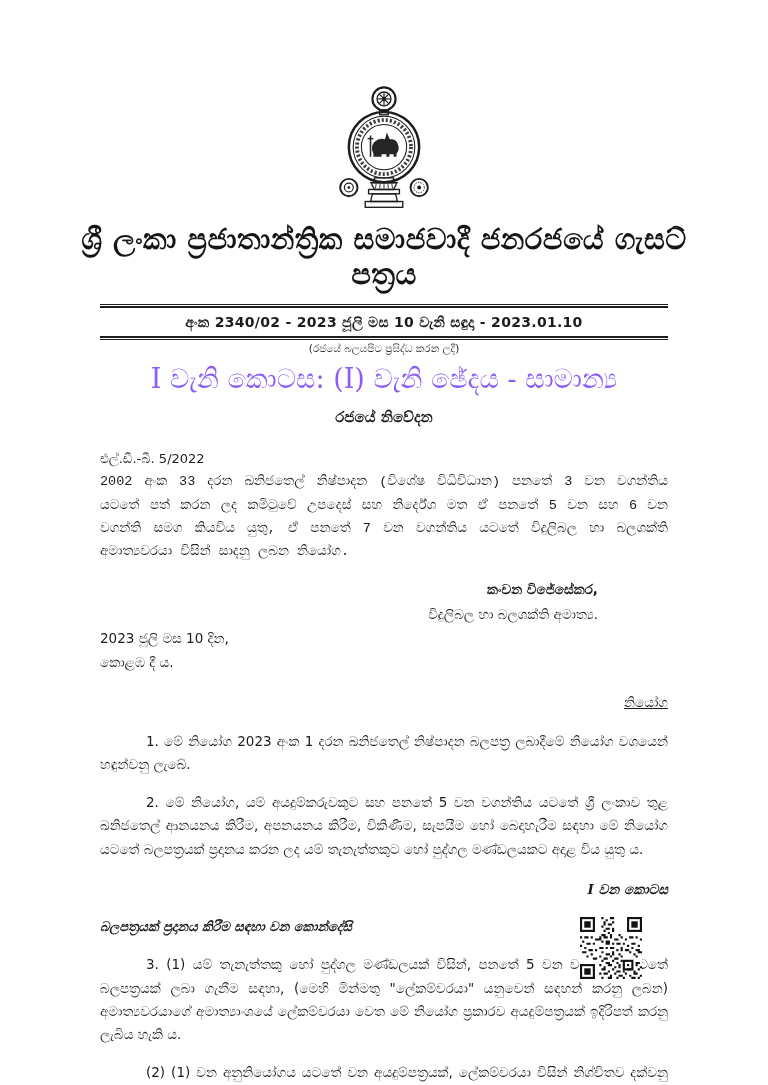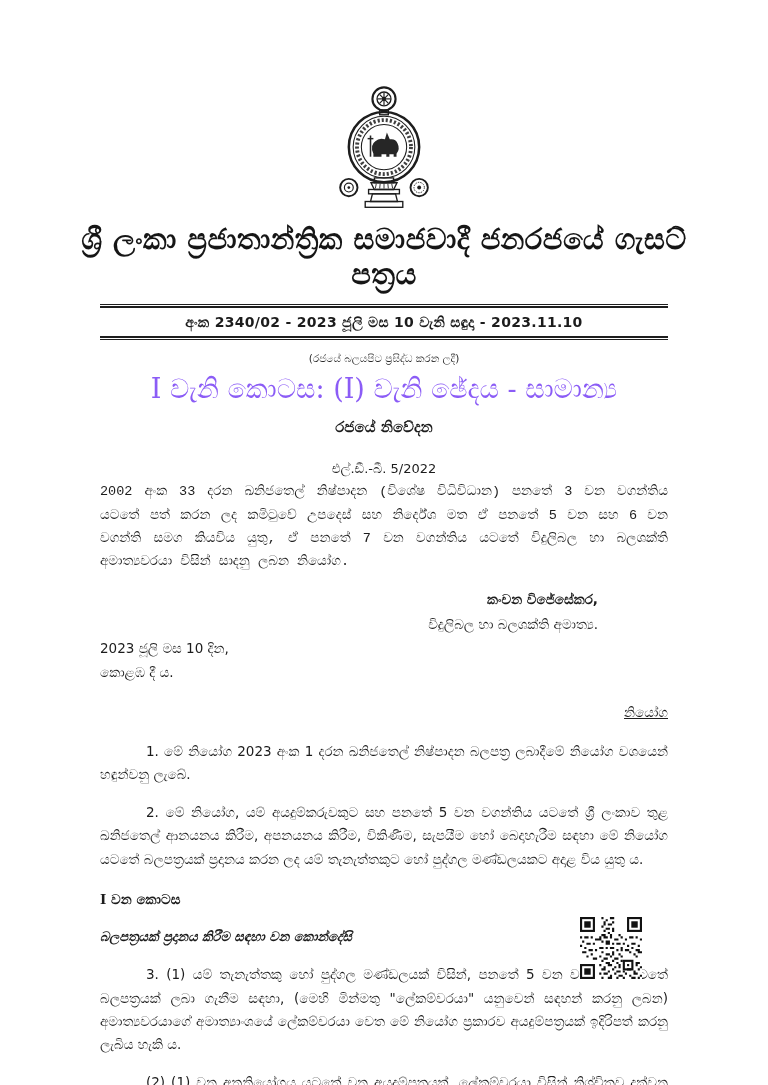--- a/index.html
+++ b/index.html
@@ -36,47 +36,47 @@
   .rule-top { margin-top: 12px; height: 4px; border-top: 1.5px solid #1e1e1e; border-bottom: 2px solid #1e1e1e; }
   .issue-line {
     text-align: center;
     font-weight: bold;
     font-size: 14px;
     padding: 6px 0 5px;
     letter-spacing: 0.3px;
   }
   .rule-bottom { height: 4px; border-top: 2px solid #1e1e1e; border-bottom: 1.5px solid #1e1e1e; }
 
-  .authority { margin-top: 12px; text-align: center; font-size: 10.5px; color: #2a2a2a; }
+  .authority { margin-top: 2px; text-align: center; font-size: 10.5px; color: #2a2a2a; }
 
   .part-heading {
     margin-top: 8px;
     text-align: center;
     font-family: "DejaVu Serif", serif;
     font-size: 27px;
     color: #8b5cf6;
   }
   .gov-notices { margin-top: 13px; text-align: center; font-size: 15px; font-weight: bold; }
 
   .body-text { font-size: 13.5px; line-height: 1.72; }
 
-  .ref { margin-top: 22px; font-size: 13px; text-align: center; }
+  .ref { margin-top: 22px; font-size: 13px; }
   .act-title { margin-top: 18px; text-align: center; font-weight: bold; font-size: 13.5px; }
   .preamble { text-align: justify; font-family: Liberation Mono, monospace; }
 
   .signature { margin: 14px 70px 0 0; text-align: right; line-height: 1.8; }
   .signature-name { font-weight: bold; }
 
   .dateline { line-height: 1.8; }
 
   .heading-niyoga { margin-top: 17px; text-align: right; text-decoration: underline; }
 
   .para { margin-top: 15px; text-indent: 46px; text-align: justify; }
 
-  .part1 { margin-top: 17px; text-align: left; font-weight: bold; font-family: "DejaVu Serif", serif; }
+  .part1 { margin-top: 17px; text-align: right; font-weight: bold; font-family: "DejaVu Serif", serif; font-style: italic; }
   .part1-sub { margin-top: 15px; font-style: italic; font-size: 13px; font-weight: bold; }
 
   .qr { position: absolute; top: 917px; right: 82px; width: 62px; height: 62px; }
 </style>
 </head>
 <body>
 
 <div class="page">
 
   <div class="emblem-wrap">
@@ -125,21 +125,21 @@
         <line x1="59" y1="102" x2="59.5" y2="107"></line>
         <line x1="63" y1="102" x2="64" y2="107"></line>
       </g>
     </svg>
   </div>
 
   <div class="masthead-title">ශ්‍රී ලංකා ප්‍රජාතාන්ත්‍රික සමාජවාදී ජනරජයේ ගැසට් පත්‍රය</div>
 
   <div class="content">
     <div class="rule-top"></div>
-    <div class="issue-line">අංක 2340/02 - 2023 ජූලි මස 10 වැනි සඳුදා - 2023.11.10</div>
+    <div class="issue-line">අංක 2340/02 - 2023 ජූලි මස 10 වැනි සඳුදා - 2023.01.10</div>
     <div class="rule-bottom"></div>
 
     <div class="authority">(රජයේ බලයපිට ප්‍රසිද්ධ කරන ලදී)</div>
 
     <div class="part-heading">I වැනි කොටස: (I) වැනි ඡේදය - සාමාන්‍ය</div>
     <div class="gov-notices">රජයේ නිවේදන</div>
 
     <div class="body-text">
       <div class="ref">එල්.ඩී.-බී. 5/2022</div>
       <p class="preamble">2002 අංක 33 දරන ඛනිජතෙල් නිෂ්පාදන (විශේෂ විධිවිධාන) පනතේ 3 වන වගන්තිය යටතේ පත් කරන ලද කමිටුවේ උපදෙස් සහ නිර්දේශ මත ඒ පනතේ 5 වන සහ 6 වන වගන්ති සමග කියවිය යුතු, ඒ පනතේ 7 වන වගන්තිය යටතේ විදුලිබල හා බලශක්ති අමාත්‍යවරයා විසින් සාදනු ලබන නියෝග.</p>

